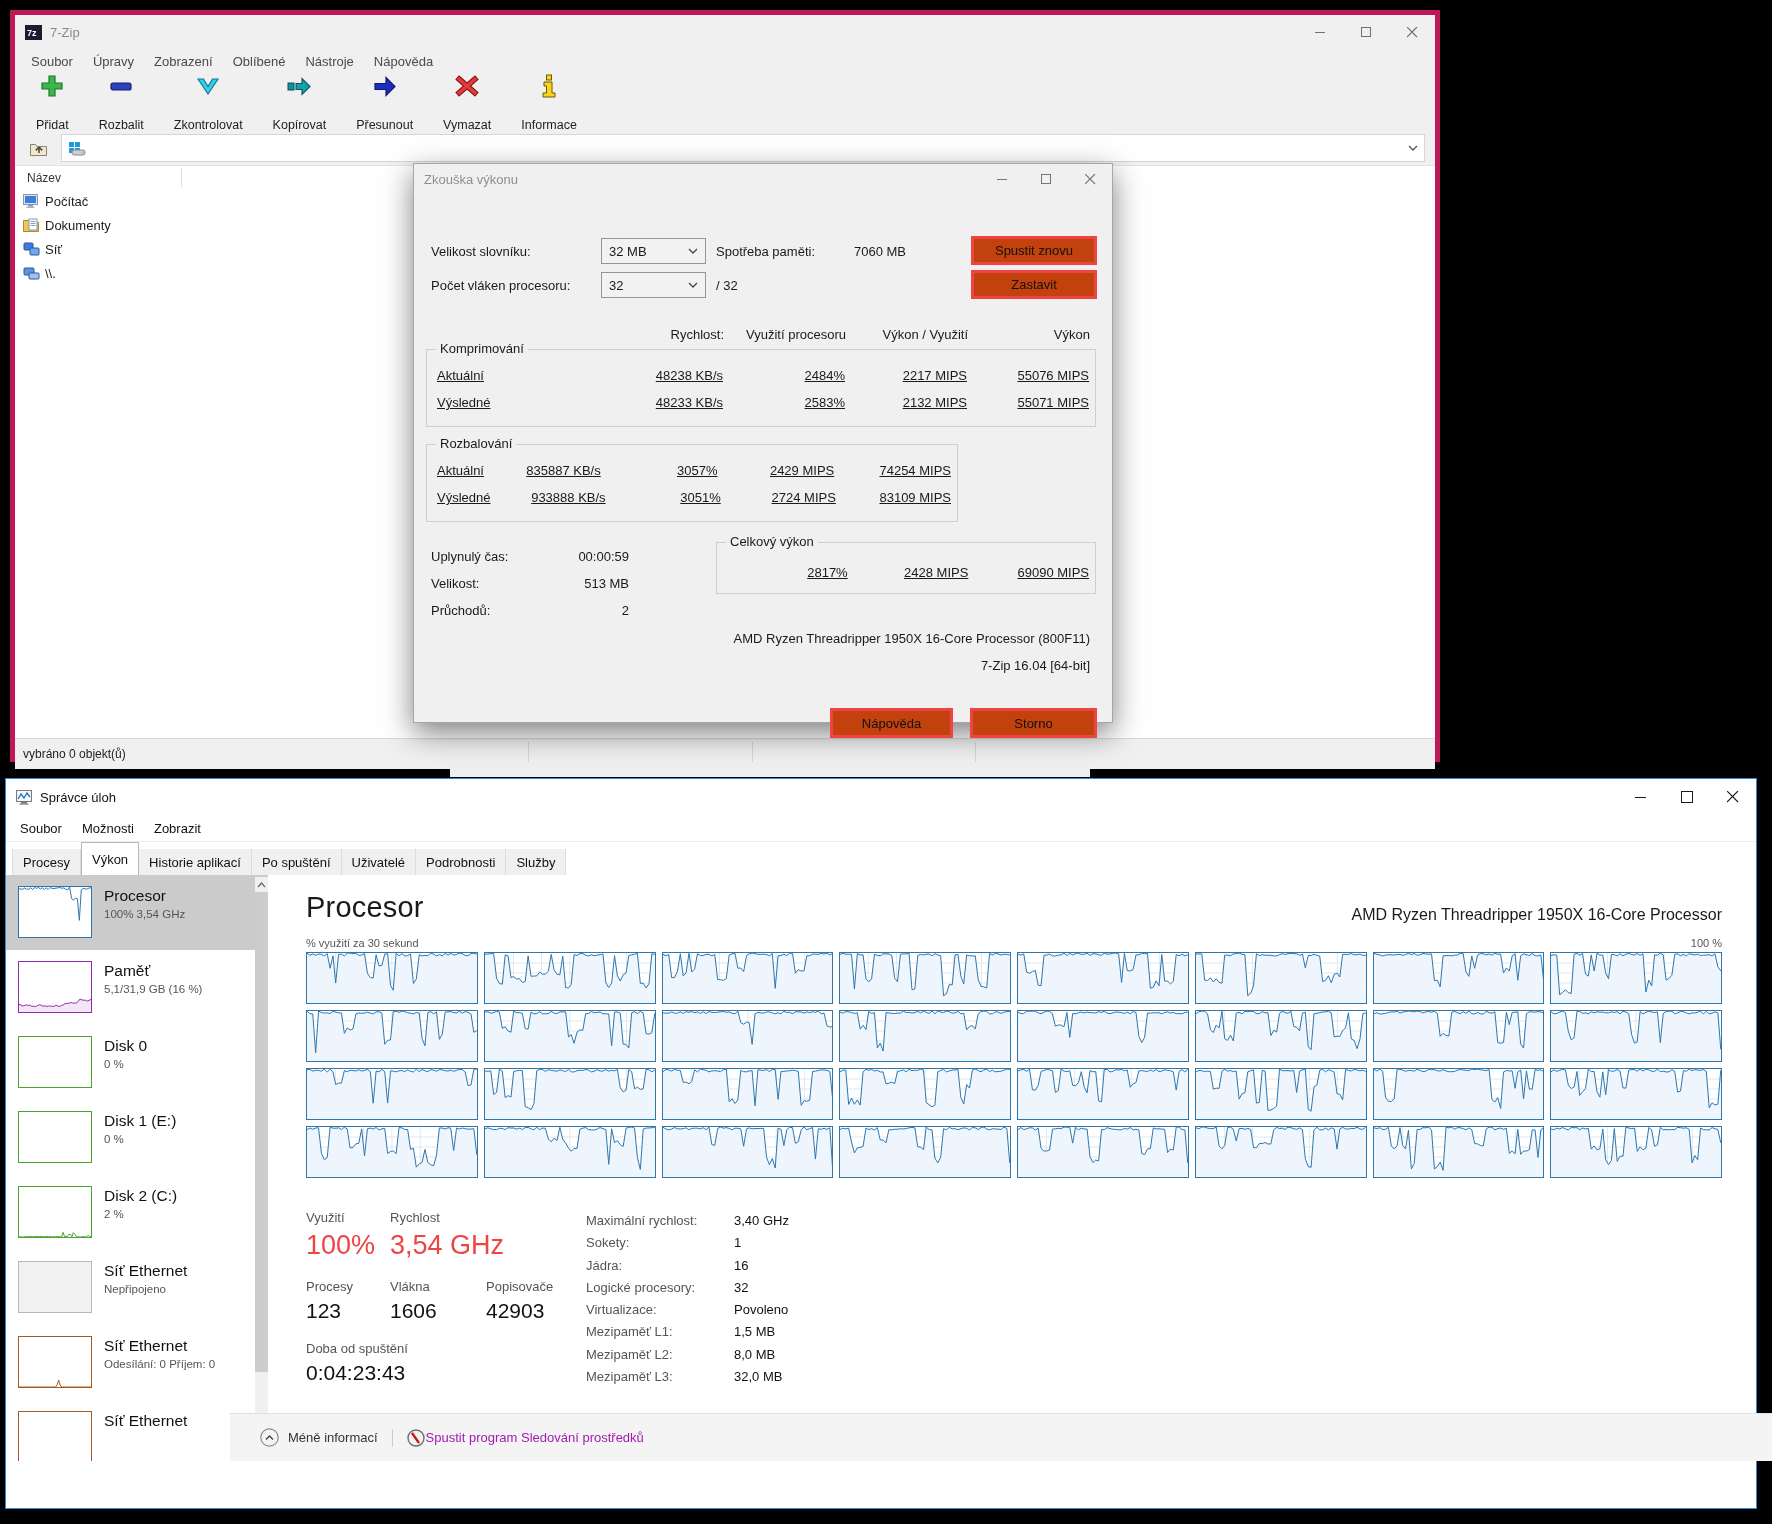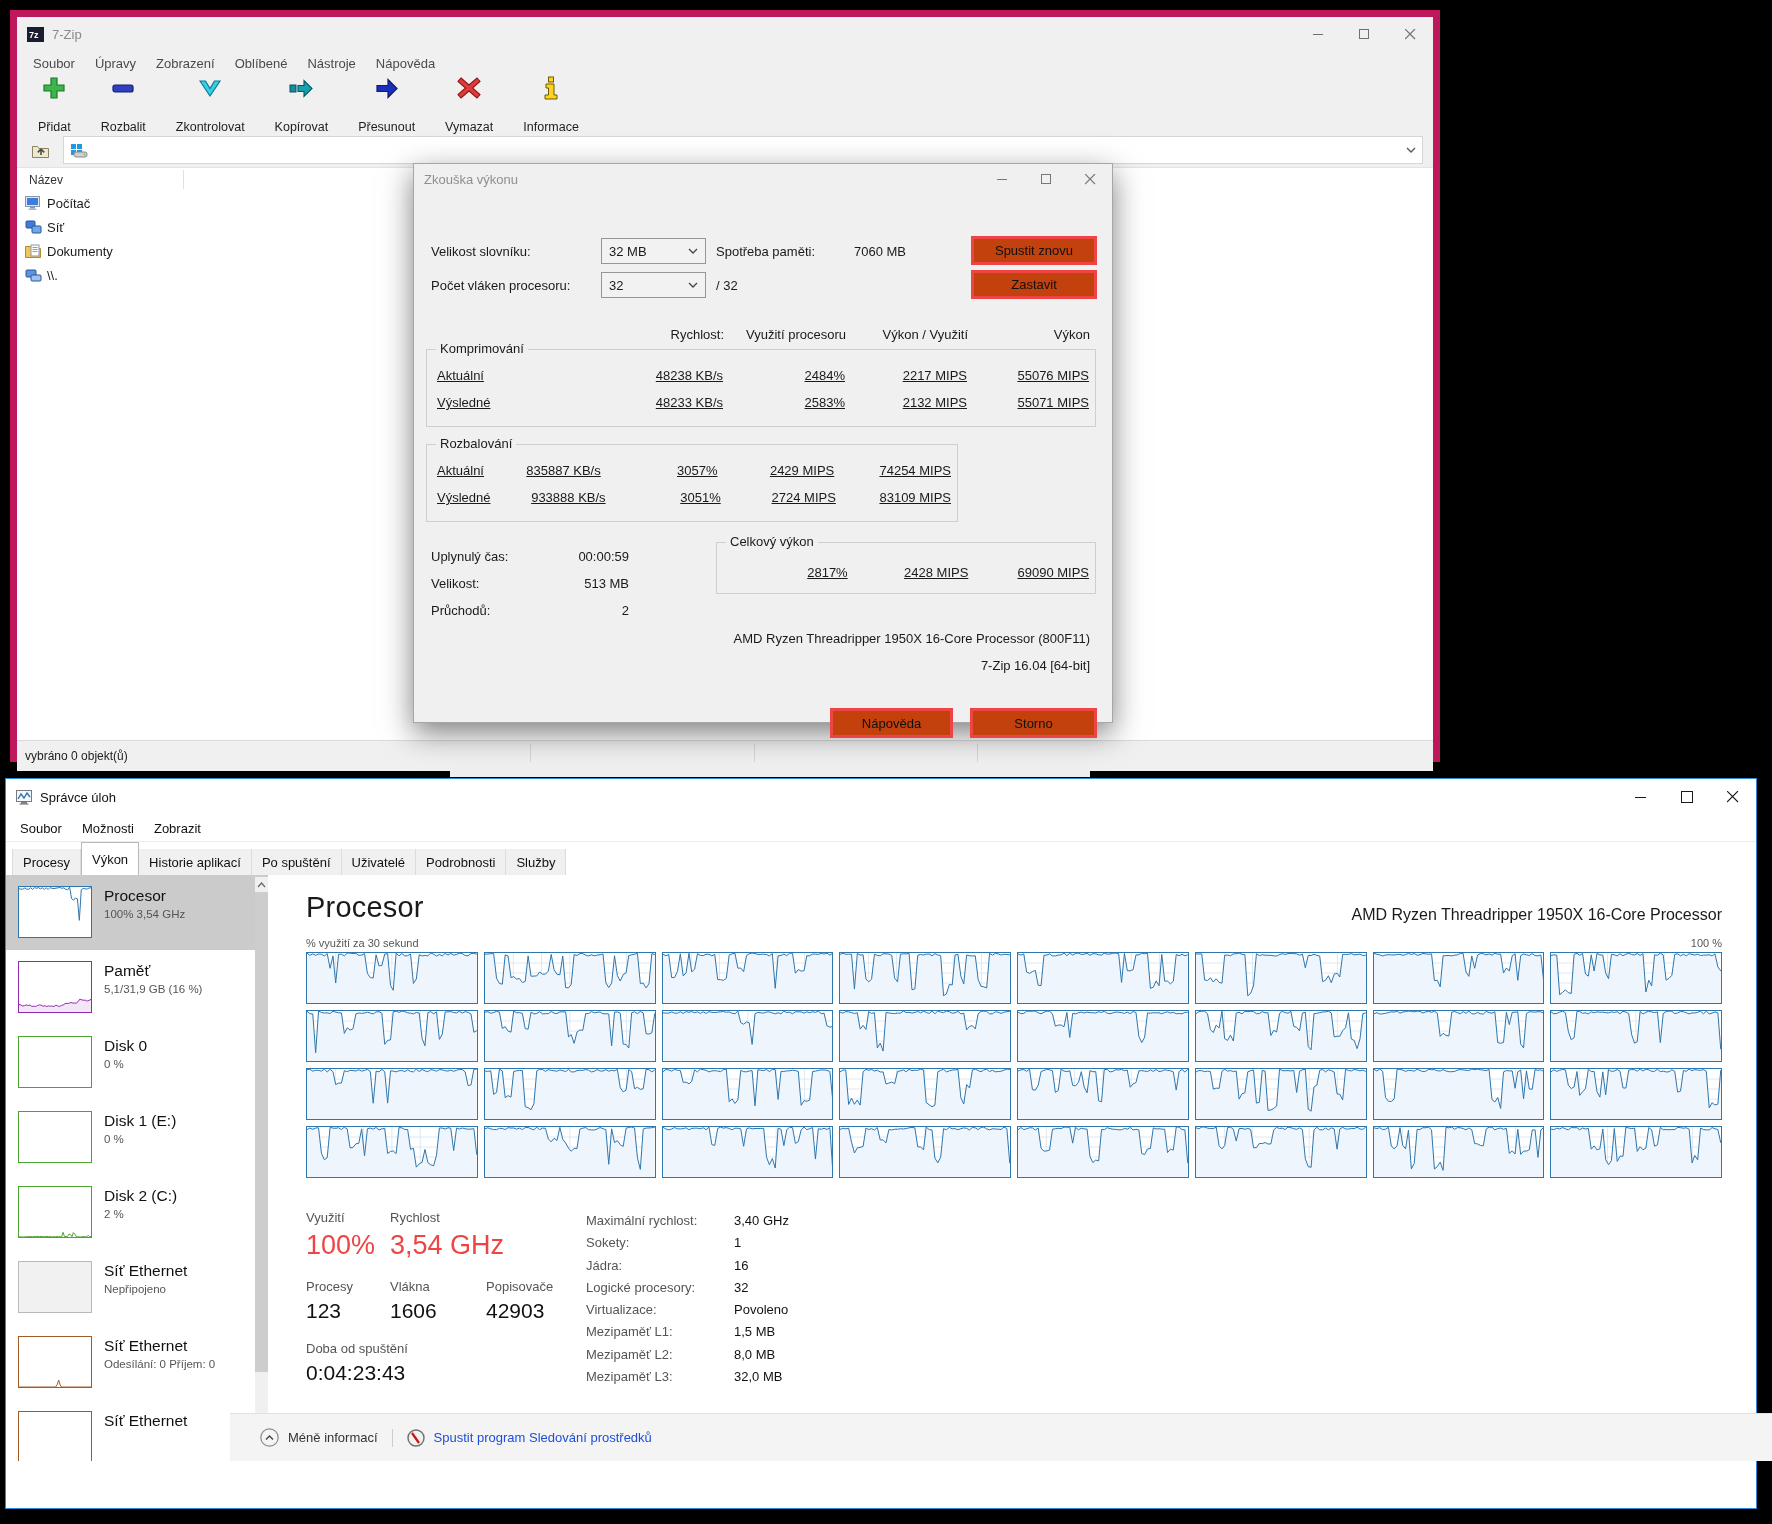--- a/index.html
+++ b/index.html
@@ -1,20 +1,20 @@
 <!DOCTYPE html>
 <html><head>
 <meta charset="utf-8">
 <style>
   html,body{margin:0;padding:0;background:#000;width:1772px;height:1524px;position:relative;overflow:hidden;
     font-family:"Liberation Sans",sans-serif;-webkit-font-smoothing:antialiased;}
   .win{position:absolute;box-sizing:border-box;}
   svg{display:block}
   
-  #sevenzip{left:10px;top:10px;width:1430px;height:752px;background:#f0f0f0;border:7px solid #be185d;}
+  #sevenzip{left:10px;top:10px;width:1430px;height:752px;background:#f0f0f0;border:5px solid #be185d;}
   .sz-title{height:34px;display:flex;align-items:center;background:#f0f0f0;}
   .sz-title .ttl{font-size:13px;color:#8a8a8a;margin-left:8px;}
   .cap{display:flex;margin-left:auto;height:100%;}
   .cap span{width:46px;display:flex;align-items:center;justify-content:center;color:#6f6f6f;}
   .sz-menu{height:24px;display:flex;align-items:center;padding-left:6px;}
   .sz-menu span{font-size:13px;color:#4a4a4a;padding:0 10px;}
   .sz-toolbar{height:58px;display:flex;align-items:center;padding-left:6px;}
   .tool{display:flex;flex-direction:column;align-items:center;justify-content:center;padding:0 15px;height:56px;}
   .tool .lbl{font-size:12.5px;color:#1e1e1e;margin-top:19px;white-space:nowrap;}
   .sz-address{height:34px;display:flex;align-items:center;padding:0 10px 0 8px;}
@@ -86,21 +86,21 @@
   .stats-left .v1{font-size:27px;color:#ef4444;grid-column:span 2;padding-top:2px;}
   .stats-left .v2{font-size:21px;color:#111;padding-top:2px;}
   .stats-left .span3{grid-column:span 3;}
   .stats-right{margin-left:35px;display:grid;grid-template-columns:148px 110px;align-content:start;}
   .stats-right span{font-size:13px;line-height:22.3px;}
   .stats-right .dl{color:#555;}
   .stats-right .dv{color:#111;}
   .tm-footer{position:absolute;left:0;right:0;bottom:0;height:47px;background:#f4f4f4;border-top:1px solid #e1e1e1;display:flex;align-items:center;padding-left:30px;}
   .tm-footer .less{font-size:13px;color:#333;margin-left:9px;}
   .tm-footer .sep{width:1px;height:18px;background:#ccc;margin:0 14px;}
-  .tm-footer a{font-size:13px;color:#1d4ed8;text-decoration:none;margin-left:9px;}
+  .tm-footer a{font-size:13px;color:#a21caf;text-decoration:none;margin-left:1px;}
 </style>
 </head>
 <body>
 
 <div class="win" id="sevenzip">
   <div class="sz-title">
     <span style="margin-left:10px">
       <svg width="17" height="15">
           <rect x="0" y="0" width="17" height="15" fill="#1c1c30"></rect>
           <text x="2" y="11" font-size="9" fill="#fff" font-family="Liberation Sans,sans-serif" font-weight="bold">7z</text>
@@ -231,35 +231,35 @@
               <rect x="2" y="3" width="11" height="7" fill="#3f7ddb"></rect>
               <rect x="5" y="12" width="5" height="1.6" fill="#8a97ad"></rect>
               <rect x="3.5" y="13.6" width="8" height="1.4" fill="#aab4c5"></rect>
             </svg>
           </span>
           <span class="lbl">Počítač</span>
         </div>
         <div class="sz-row">
           <span>
             <svg width="17" height="16" viewBox="0 0 17 16">
-              <rect x="1" y="2" width="9" height="7" rx="1" fill="#3f7ddb" stroke="#2a569c"></rect>
-              <rect x="7" y="7" width="9" height="7" rx="1" fill="#6fa8ea" stroke="#2a569c"></rect>
+              <path d="M0.5 3.5 h5 l1.5 2 h8.5 v9 h-15 z" fill="#f2c45c" stroke="#b08a2e"></path>
+              <rect x="6" y="2" width="8" height="11" fill="#fff" stroke="#8a97ad"></rect>
+              <path d="M7.5 4.5 h5 M7.5 6.5 h5 M7.5 8.5 h5" stroke="#7aa0d4" stroke-width="1"></path>
             </svg>
           </span>
-          <span class="lbl">Síť</span>
+          <span class="lbl">Dokumenty</span>
         </div>
         <div class="sz-row">
           <span>
             <svg width="17" height="16" viewBox="0 0 17 16">
-              <path d="M0.5 3.5 h5 l1.5 2 h8.5 v9 h-15 z" fill="#f2c45c" stroke="#b08a2e"></path>
-              <rect x="6" y="2" width="8" height="11" fill="#fff" stroke="#8a97ad"></rect>
-              <path d="M7.5 4.5 h5 M7.5 6.5 h5 M7.5 8.5 h5" stroke="#7aa0d4" stroke-width="1"></path>
+              <rect x="1" y="2" width="9" height="7" rx="1" fill="#3f7ddb" stroke="#2a569c"></rect>
+              <rect x="7" y="7" width="9" height="7" rx="1" fill="#6fa8ea" stroke="#2a569c"></rect>
             </svg>
           </span>
-          <span class="lbl">Dokumenty</span>
+          <span class="lbl">Síť</span>
         </div>
         <div class="sz-row">
           <span>
             <svg width="17" height="16" viewBox="0 0 17 16">
               <rect x="1" y="3" width="10" height="7" rx="1" fill="#5e93dd" stroke="#2a569c"></rect>
               <rect x="6" y="8" width="10" height="6" rx="1" fill="#9ec1ef" stroke="#2a569c"></rect>
             </svg>
           </span>
           <span class="lbl">\\.</span>
         </div>

